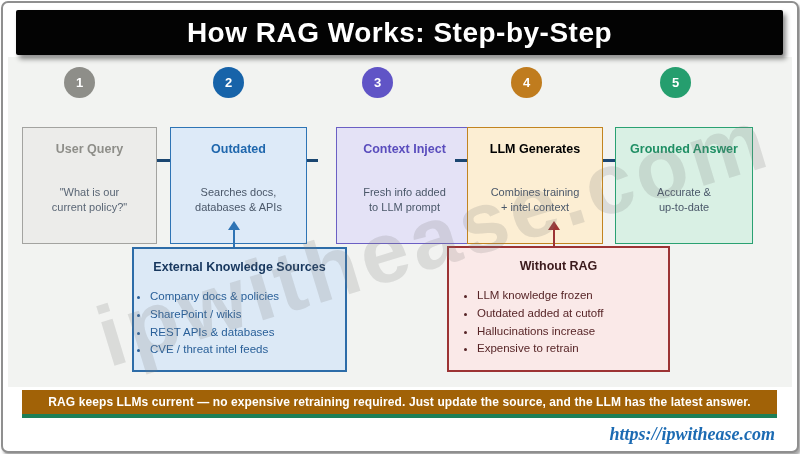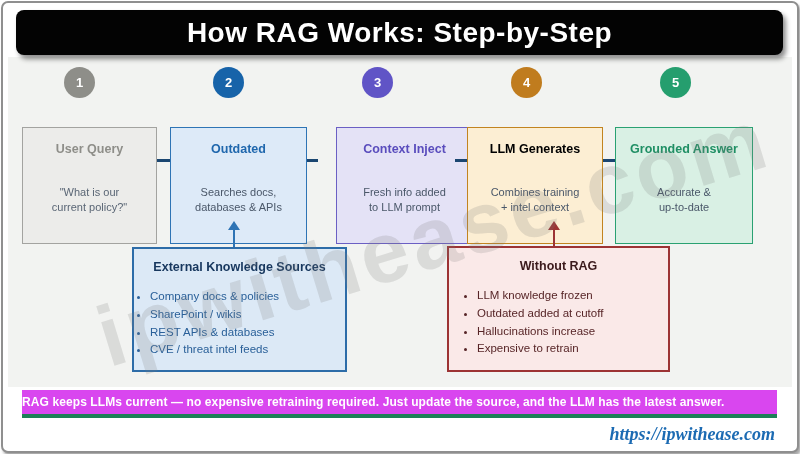--- a/index.html
+++ b/index.html
@@ -3,21 +3,21 @@
 <meta charset="utf-8">
 <style>
   * { margin:0; padding:0; box-sizing:border-box; }
   body { background:#ffffff; font-family:"Liberation Sans", sans-serif; }
   .stage { position:relative; width:800px; height:454px; background:#ffffff; overflow:hidden; }
   .frame { position:absolute; inset:1px; border:2px solid #8f8f8f; border-radius:7px;
            box-shadow:2px 3px 3px rgba(0,0,0,0.35); background:#ffffff; }
   .content-panel { position:absolute; left:8px; top:57px; width:784px; height:330px; background:#f2f3f1; }
 
   .title-bar { position:absolute; left:16px; top:10px; width:767px; height:45px; background:#030303;
-               border-radius:8px; box-shadow:3px 4px 5px rgba(0,0,0,0.45);
+               border-radius:2px; box-shadow:3px 4px 5px rgba(0,0,0,0.45);
                display:flex; align-items:center; justify-content:center; }
   .title-bar h1 { color:#ffffff; font-size:28px; font-weight:bold; letter-spacing:0.5px; }
 
   .circle { position:absolute; top:67px; width:31px; height:31px; border-radius:50%;
             display:flex; align-items:center; justify-content:center;
             color:#fff; font-size:13px; font-weight:bold; }
   .c1 { left:64px;  background:#8e8e89; }
   .c2 { left:213px; background:#1763a9; }
   .c3 { left:362px; background:#6054c6; }
   .c4 { left:511px; background:#c07c1e; }
@@ -54,22 +54,22 @@
   .callout { position:absolute; border:2px solid; }
   .callout-title { text-align:center; font-size:12.5px; font-weight:bold; margin-top:11px; }
   .callout ul { margin-top:14px; padding-left:28px; font-size:11.5px; line-height:1.55; }
   .knowledge { left:132px; top:247px; width:215px; height:125px; background:#dce9f6; border-color:#2d6ca8; }
   .knowledge .callout-title { color:#17375e; }
   .knowledge ul { color:#2a6099; padding-left:16px; }
   .without-rag { left:447px; top:246px; width:223px; height:126px; background:#fae9e8; border-color:#9c3334; }
   .without-rag .callout-title { color:#3b1a1c; }
   .without-rag ul { color:#572527; }
 
-  .banner { position:absolute; left:22px; top:390px; width:755px; height:28px; background:#d946ef;
-            border-bottom:4px solid #1d7f57; display:flex; align-items:center; justify-content:flex-start; }
+  .banner { position:absolute; left:22px; top:390px; width:755px; height:28px; background:#a16207;
+            border-bottom:4px solid #1d7f57; display:flex; align-items:center; justify-content:center; }
   .banner span { color:#ffffff; font-size:12px; font-weight:bold; letter-spacing:0.1px; }
 
   .footer-url { position:absolute; top:424px; right:25px; font-family:"Liberation Serif", serif;
                 font-style:italic; font-weight:bold; font-size:18px; color:#1c6bb3; text-decoration:none; }
 
   .watermark { position:absolute; left:85px; top:188px; white-space:nowrap;
                font-size:86px; font-weight:bold; letter-spacing:4px;
                color:rgba(125,125,125,0.20); transform:rotate(-17deg); pointer-events:none; z-index:50; }
 </style>
 </head>

